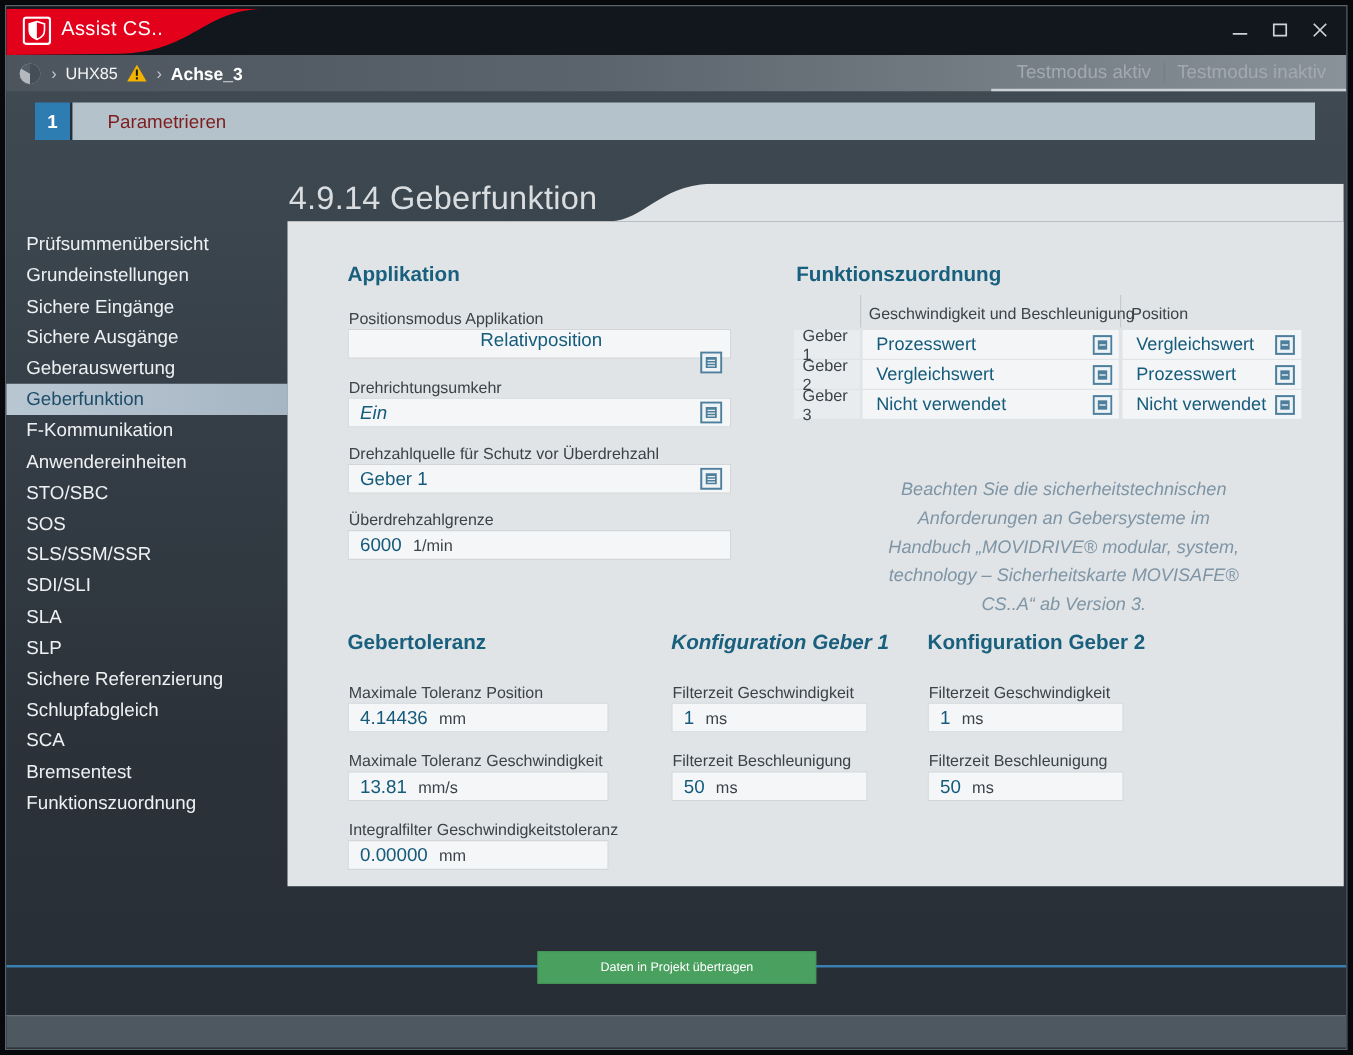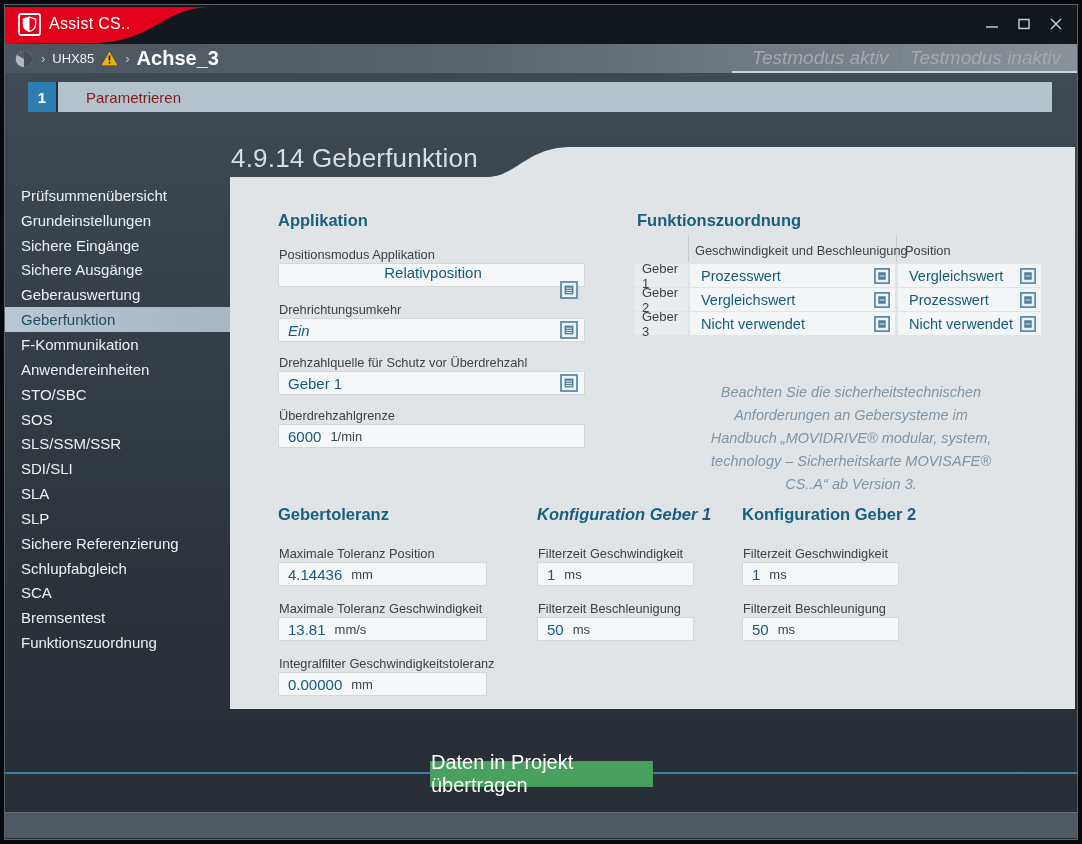--- a/index.html
+++ b/index.html
@@ -12,24 +12,24 @@
   .app-title { position:absolute; left:44px; top:10px; font-size:16px; color:#ffffff; letter-spacing:.3px; }
   .logo { position:absolute; left:13px; top:8px; }
   .winctl { position:absolute; right:12px; top:12px; display:flex; gap:14px; align-items:center; }
   .winctl span { width:18px; height:14px; display:flex; align-items:center; justify-content:center; cursor:default; }
   
   .crumbbar { position:absolute; left:0; top:39px; width:100%; height:29px;
               background:linear-gradient(90deg,#4c555d 0%,#5c656d 45%,#8a9299 100%); display:flex; align-items:center; }
   .crumb-left { display:flex; align-items:center; gap:7px; padding-left:9px; }
   .crumb-sep { color:#c3c9ce; font-size:13px; margin-top:-1px; }
   .crumb-device { color:#f2f4f6; font-size:13px; }
-  .crumb-axis { color:#ffffff; font-size:20px; font-weight:bold; }
+  .crumb-axis { color:#ffffff; font-size:14px; font-weight:bold; }
   .testmode { position:absolute; right:0; top:0; height:29px; display:flex; align-items:center; gap:0;
               border-bottom:2px solid #ccd1d5; padding:0 6px 0 10px; }
-  .testmode .tm { color:#a2a9b0; font-size:19px; padding:0 10px; cursor:default;font-style:italic; }
+  .testmode .tm { color:#a2a9b0; font-size:15px; padding:0 10px; cursor:default; }
   .tm-div { width:1px; height:16px; background:#747d84; }
   
   .stepbar { position:absolute; left:23px; top:77px; width:1024px; height:30px; display:flex; }
   .step-num { width:30px; height:30px; background:#2d7db2; color:#fff; font-size:15px; font-weight:bold;
               display:flex; align-items:center; justify-content:center; border-right:2px solid #262d34; }
   .step-label { flex:1; background:#b4c2cc; color:#7f1d1d; font-size:15px; display:flex; align-items:center; padding-left:28px; }
   
   .page-title { position:absolute; left:226px; top:138px; font-size:26px; font-weight:300; color:#d9dde0; letter-spacing:.2px; }
   
   .sidebar { position:absolute; left:0; top:178px; width:225px; }
@@ -50,21 +50,21 @@
   .fz-rowlabel { position:absolute; height:23px; background:#e9ecee; color:#3b4248; font-size:13px; display:flex; align-items:center; padding-left:7px; }
   .fz-cell { position:absolute; height:23px; background:#f3f5f6; display:flex; align-items:center; padding:0 5px 0 11px; cursor:default; }
   .fz-cell .val { color:#155b7b; font-size:14.5px; white-space:nowrap; }
   .fz-cell .dd { margin-left:auto; display:flex; }
   
   .note { position:absolute; left:638px; top:376px; width:416px; text-align:center; font-style:italic;
           color:#7e95a6; font-size:14.5px; line-height:23px; }
   
   .blue-line { position:absolute; left:0; top:767px; width:100%; height:2px; background:#3b7fb0; }
   .transfer-btn { position:absolute; left:425px; top:756px; width:223px; height:26px; background:#4aa05e; border:1px solid #47985a;
-                  color:#ffffff; font-size:20px; display:flex; align-items:center; justify-content:center; cursor:pointer; }
+                  color:#ffffff; font-size:10px; display:flex; align-items:center; justify-content:center; cursor:pointer; }
   .bottombar { position:absolute; left:0; top:807px; width:100%; height:26px; background:#4d5861; border-top:1px solid #646e76; }
 </style>
 </head>
 <body>
 
 <div class="window">
 
   <div class="titlebar">
     <svg class="swoosh" width="212" height="38" viewBox="0 0 212 38">
       <path d="M0,0 H206 C157,1 150,34 91,36 L0,37 Z" fill="#e2001a"></path>

